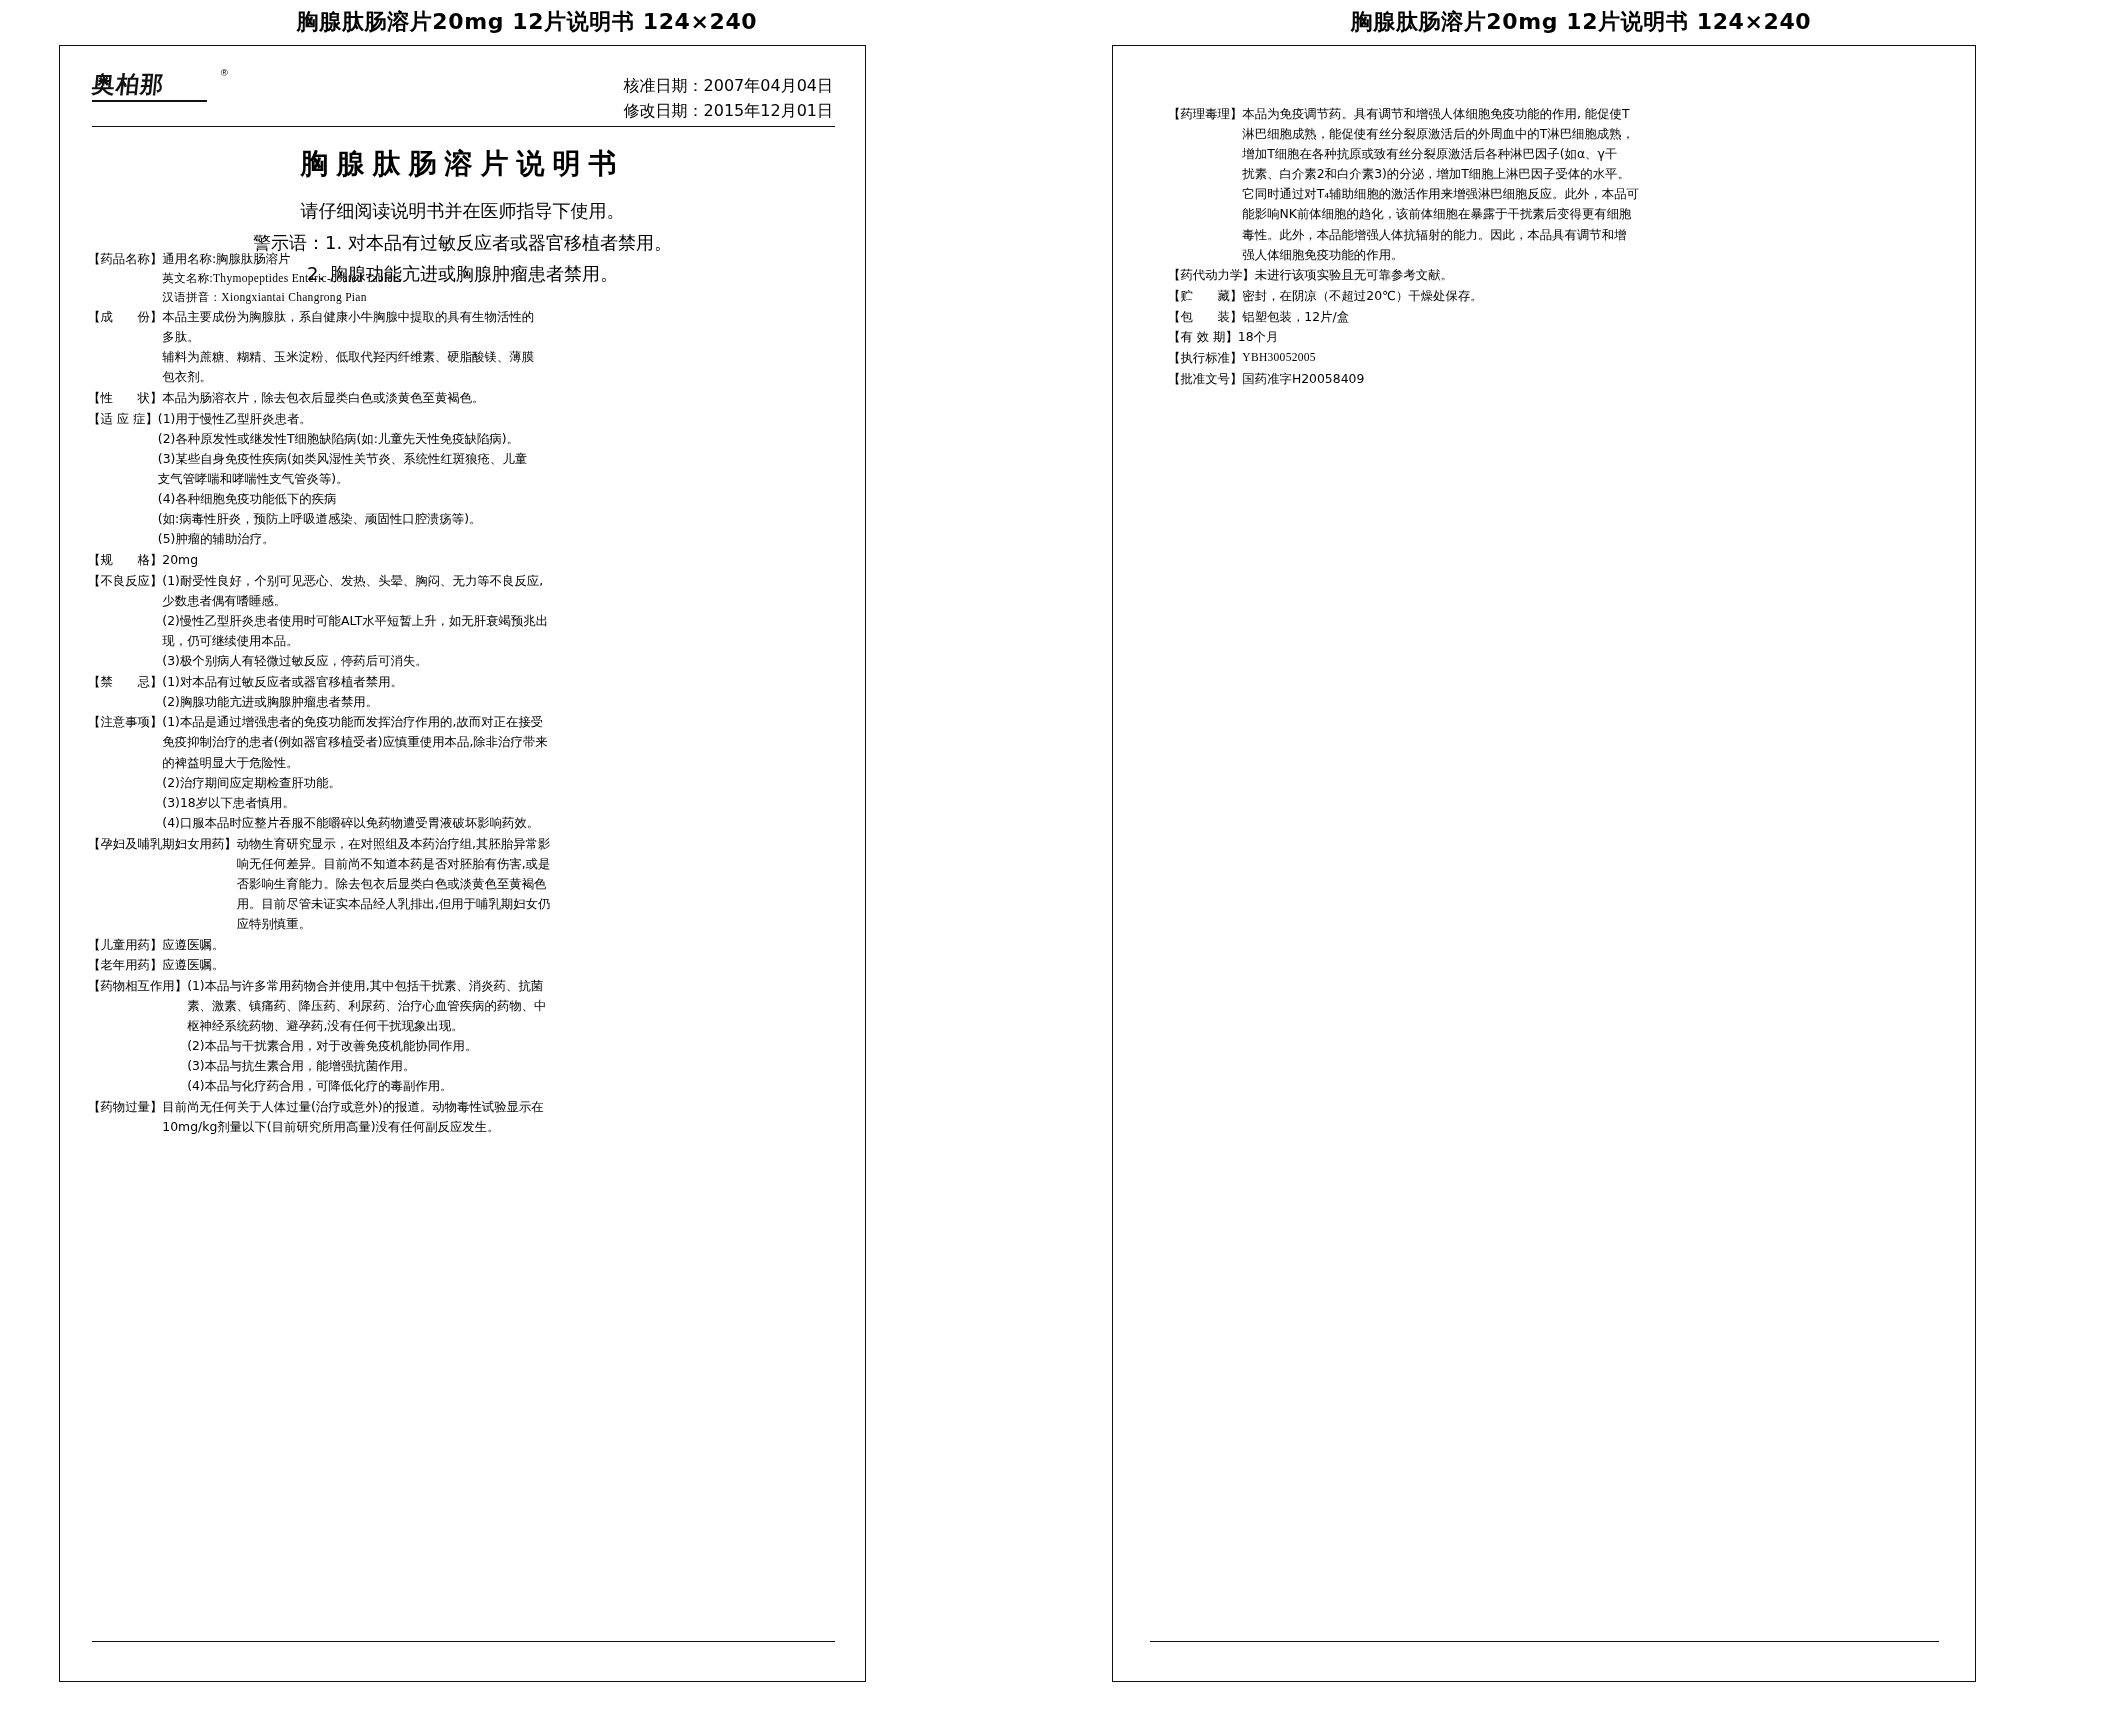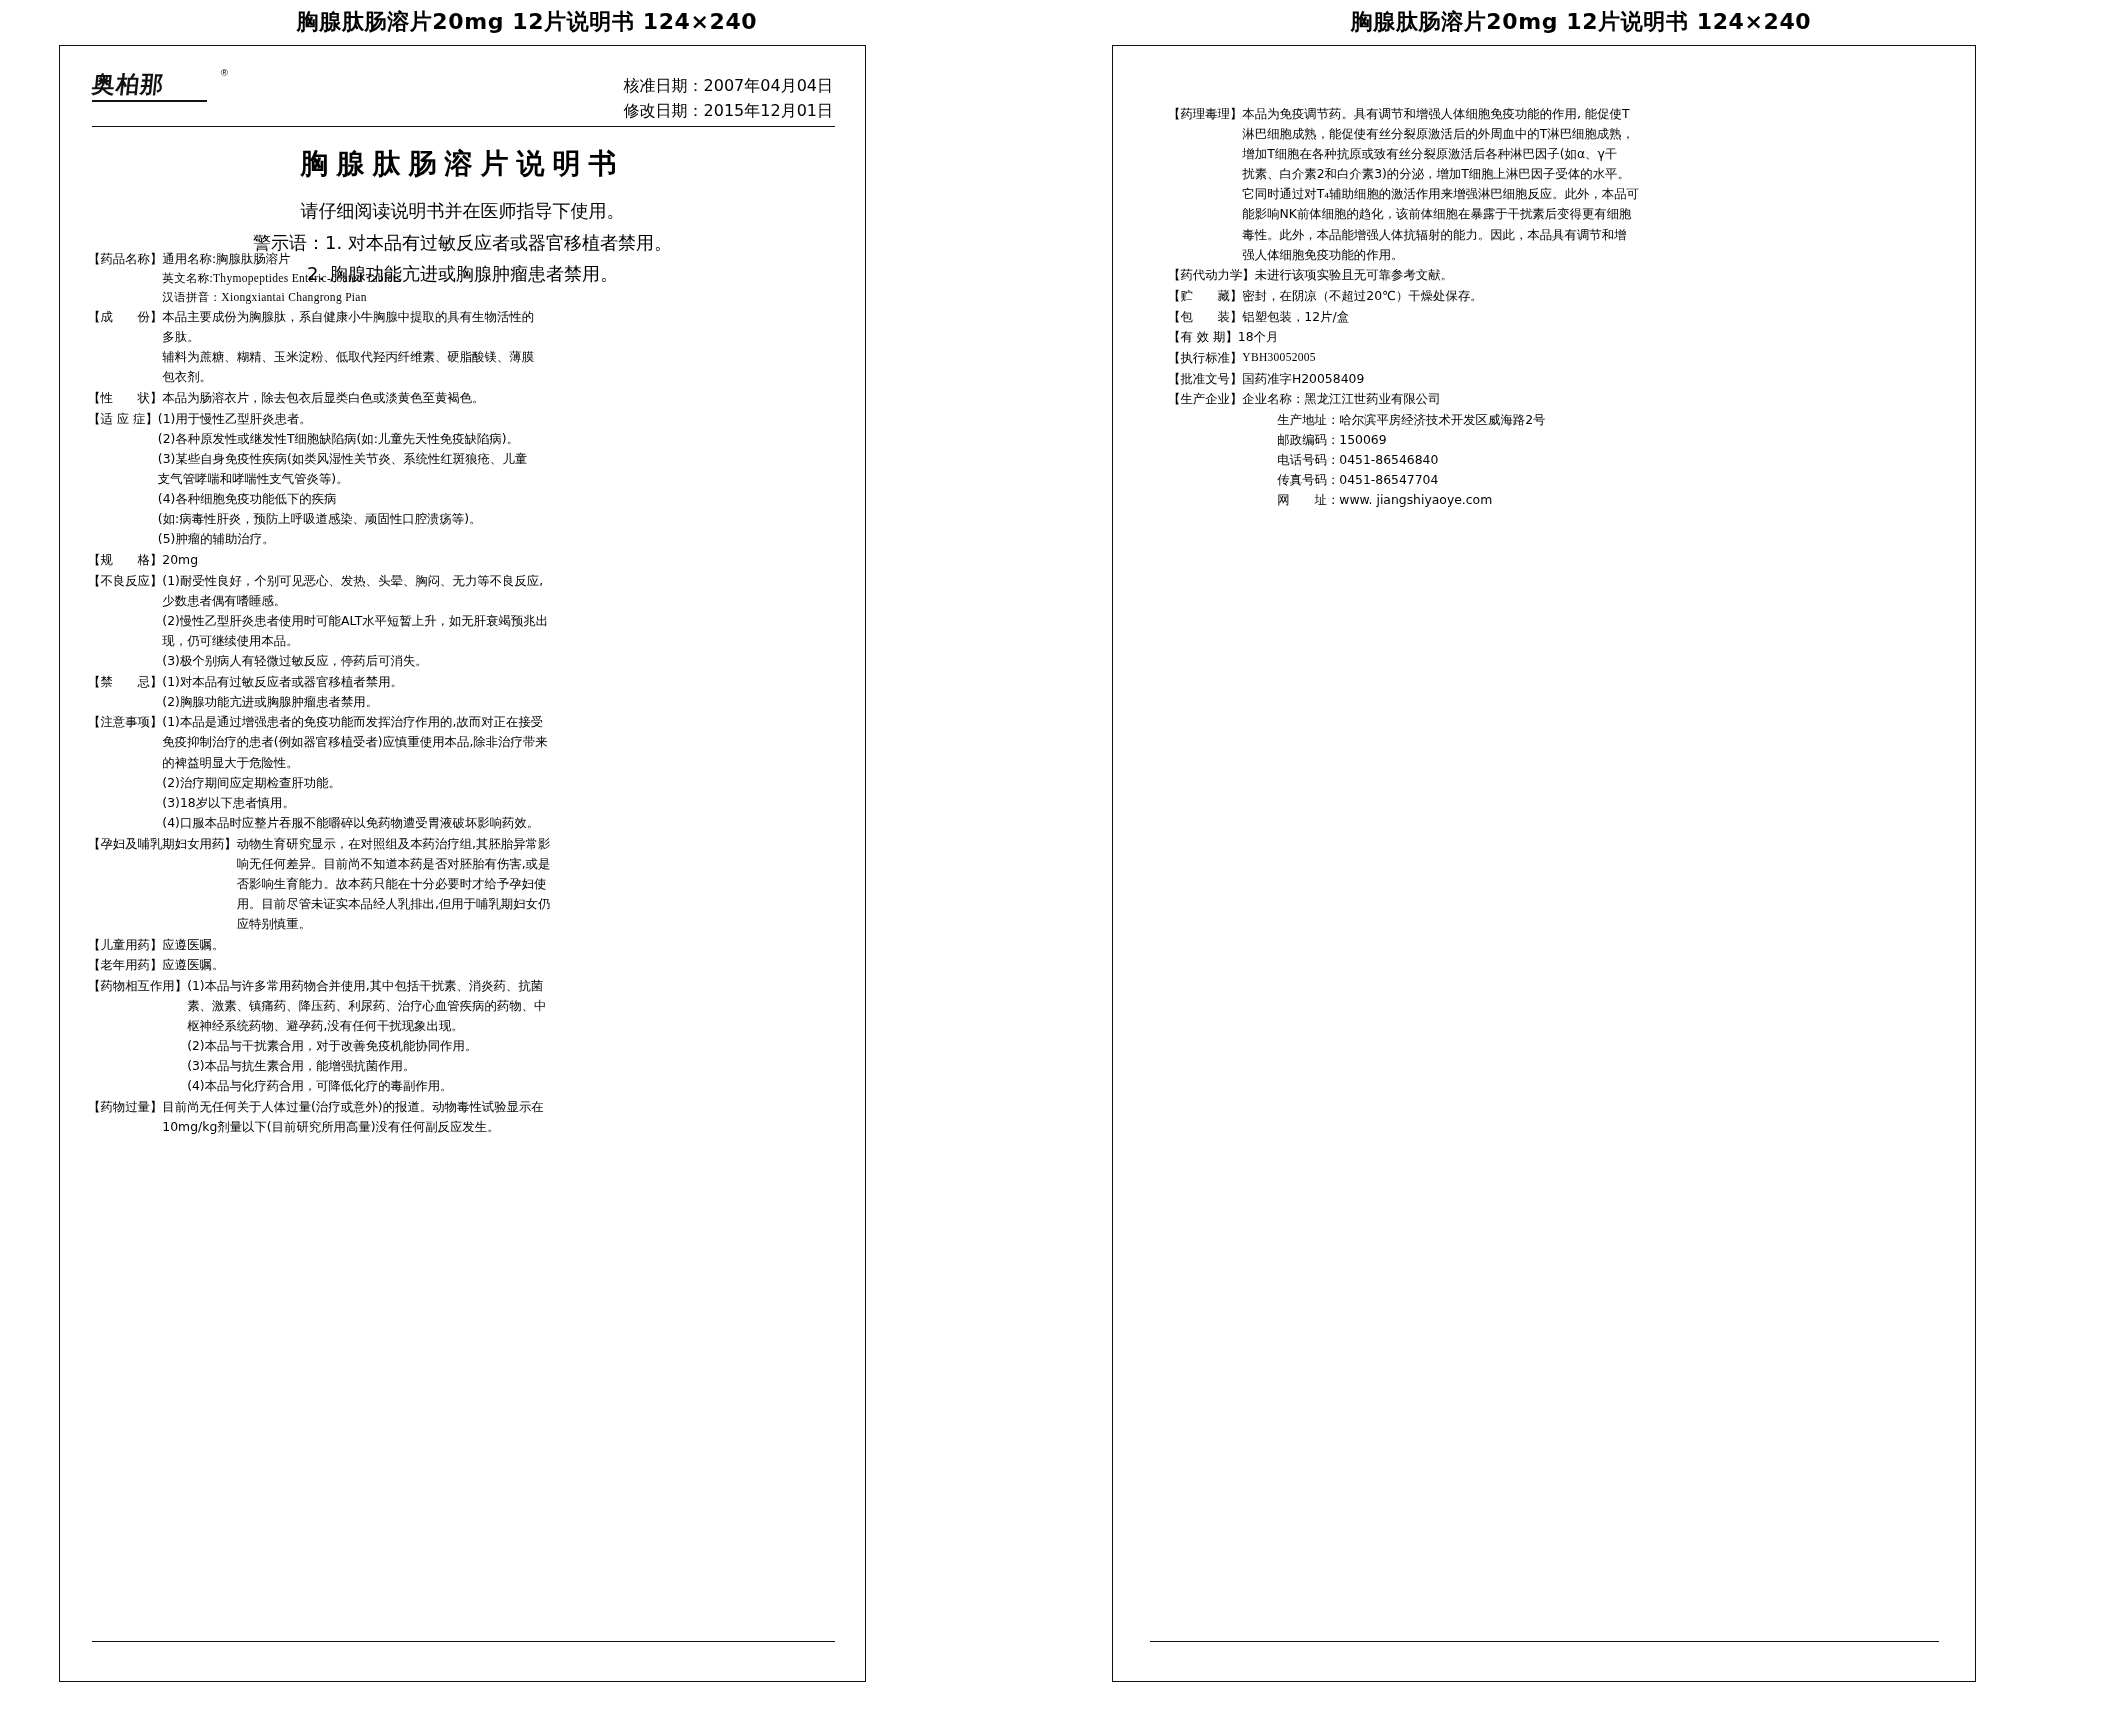--- a/index.html
+++ b/index.html
@@ -287,21 +287,21 @@
           <div class="line">(3)18岁以下患者慎用。</div>
           <div class="line">(4)口服本品时应整片吞服不能嚼碎以免药物遭受胃液破坏影响药效。</div>
         </div>
       </div>
 
       <div class="sec">
         <div class="sec-label">【孕妇及哺乳期妇女用药】</div>
         <div class="sec-body">
           <div class="line">动物生育研究显示，在对照组及本药治疗组,其胚胎异常影</div>
           <div class="line">响无任何差异。目前尚不知道本药是否对胚胎有伤害,或是</div>
-          <div class="line">否影响生育能力。故本药只能在十分必要时才给予孕妇使</div>
+          <div class="line">否影响生育能力。除去包衣后显类白色或淡黄色至黄褐色</div>
           <div class="line">用。目前尽管未证实本品经人乳排出,但用于哺乳期妇女仍</div>
           <div class="line">应特别慎重。</div>
         </div>
       </div>
 
       <div class="sec">
         <div class="sec-label">【儿童用药】</div>
         <div class="sec-body">
           <div class="line">应遵医嘱。</div>
         </div>
@@ -397,30 +397,19 @@
         </div>
       </div>
 
       <div class="sec">
         <div class="sec-label">【批准文号】</div>
         <div class="sec-body">
           <div class="line">国药准字H20058409</div>
         </div>
       </div>
 
-      <div class="sec">
-        <div class="sec-label">【生产企业】</div>
-        <div class="sec-body">
-          <div class="line">企业名称：黑龙江江世药业有限公司</div>
-          <div class="line mfr-block">生产地址：哈尔滨平房经济技术开发区威海路2号</div>
-          <div class="line mfr-block">邮政编码：150069</div>
-          <div class="line mfr-block">电话号码：0451-86546840</div>
-          <div class="line mfr-block">传真号码：0451-86547704</div>
-          <div class="line mfr-block">网　　址：www. jiangshiyaoye.com</div>
-        </div>
-      </div>
 
     </div>
 
     <div class="hr-bottom-right"></div>
   </div>
 </div>
 
 
 </body></html>

